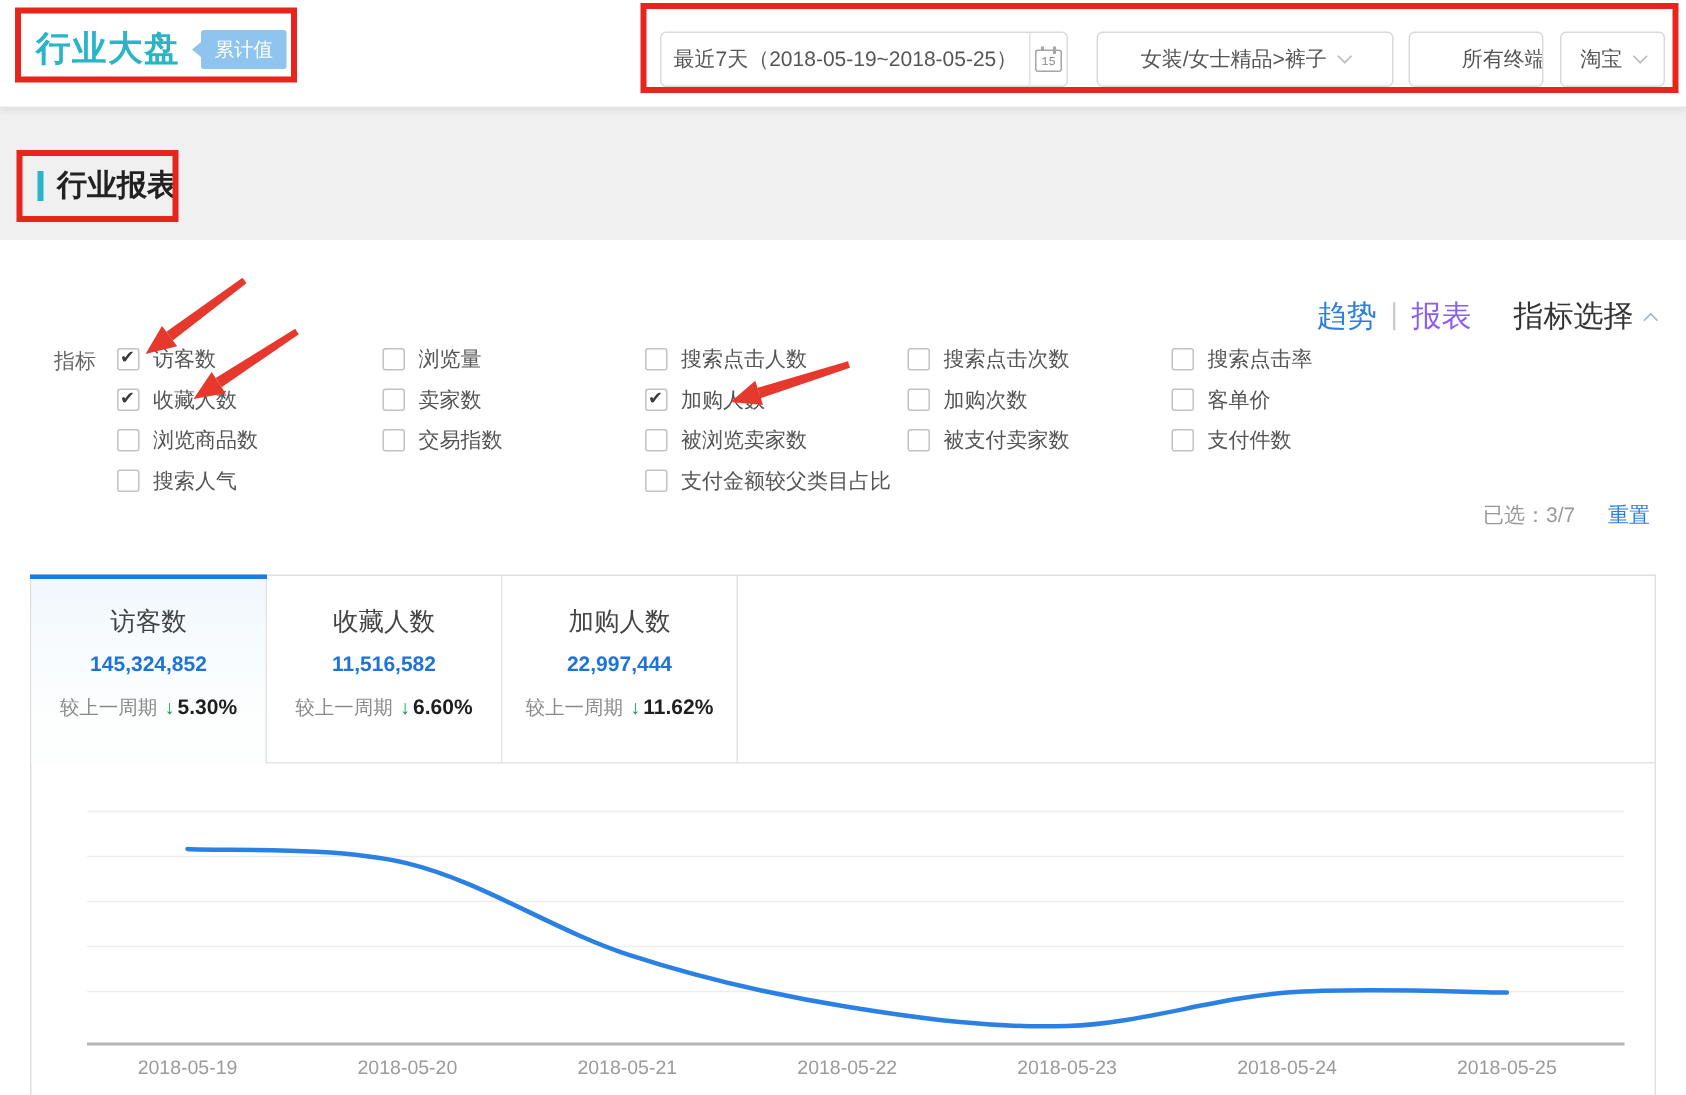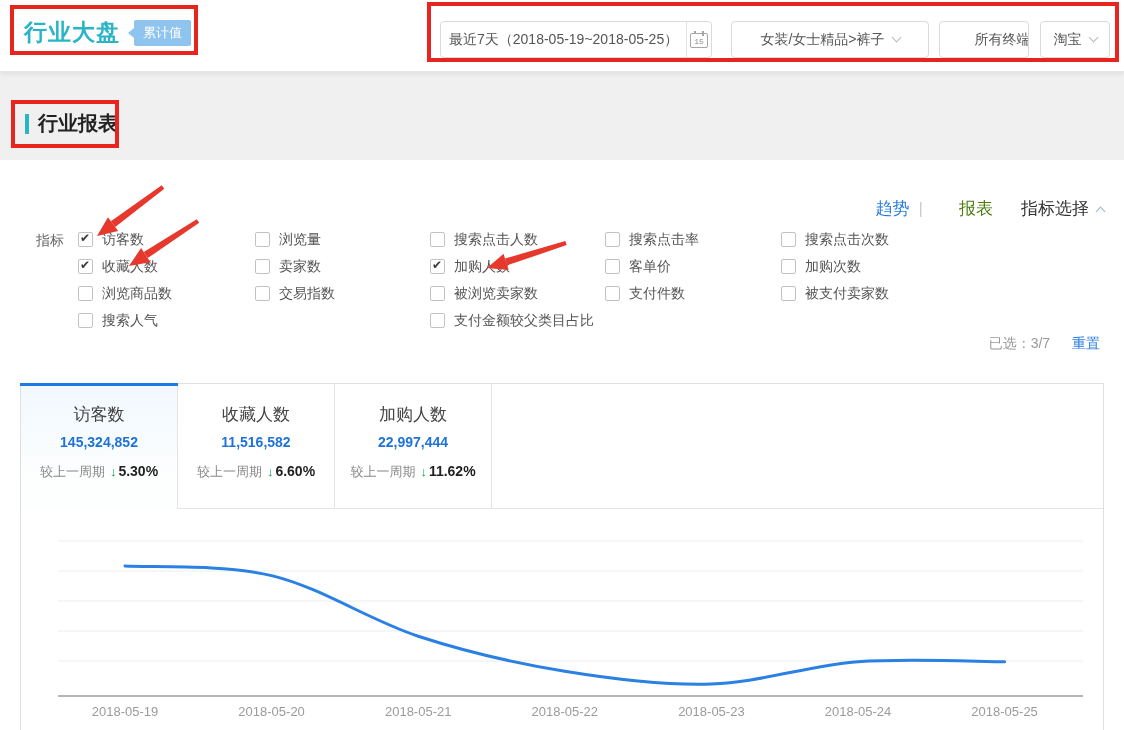--- a/index.html
+++ b/index.html
@@ -39,24 +39,24 @@
            border-bottom:1.5px solid #b9b9b9; transform:rotate(45deg); margin-left:8px; margin-top:-4px; }
 
   
   .sec-title { position:absolute; left:25px; top:110px; display:flex; align-items:center; }
   .teal-bar { width:4px; height:20px; background:#2ab5c6; margin-right:9px; }
   .sec-title-text { font-size:20px; font-weight:bold; color:#222; }
 
   
   .panel { position:absolute; left:0; top:160px; width:1124px; height:570px; background:#fff; }
 
-  .view-switch { position:absolute; top:37px; right:20px; display:flex; align-items:center; font-size:17px; }
+  .view-switch { position:absolute; top:37px; right:20px; display:flex; align-items:center; font-size:20px; }
   .vs-trend { color:#2a7de1; cursor:pointer; }
   .vs-sep { color:#ccc; margin:0 9px; }
-  .vs-report { color:#4d7c0f; cursor:pointer;margin-left:27px; }
+  .vs-report { color:#8b5cf6; cursor:pointer; }
   .vs-selector { color:#333; cursor:pointer; margin-left:28px; display:flex; align-items:center; }
   .chev-up { display:inline-block; width:7px; height:7px; border-right:1.5px solid #9fb3c6;
            border-bottom:1.5px solid #9fb3c6; transform:rotate(-135deg); margin-left:8px; margin-top:5px; }
 
   .ind-label { position:absolute; left:36px; top:72px; font-size:14px; color:#666; }
   #indicator-columns { position:absolute; left:78px; top:66px; display:flex; }
   .ind-col { width:175px; }
   .ind-col:nth-child(1){ width:177px; } .ind-col:nth-child(4){ width:176px; } .ind-col:nth-child(5){ width:195px; }
   .cb-item { display:flex; align-items:center; height:27px; cursor:pointer; }
   .cb-box { position:relative; width:15px; height:15px; border:1px solid #c2c2c2; border-radius:2px;
@@ -205,43 +205,43 @@
             <span class="cb-label">被浏览卖家数</span>
           </label>
           <label class="cb-item">
             <span class="cb-box"></span>
             <span class="cb-label">支付金额较父类目占比</span>
           </label>
         </div>
         <div class="ind-col">
           <label class="cb-item">
             <span class="cb-box"></span>
+            <span class="cb-label">搜索点击次数</span>
+          </label>
+          <label class="cb-item">
+            <span class="cb-box"></span>
+            <span class="cb-label">加购次数</span>
+          </label>
+          <label class="cb-item">
+            <span class="cb-box"></span>
+            <span class="cb-label">被支付卖家数</span>
+          </label>
+        </div>
+        <div class="ind-col">
+          <label class="cb-item">
+            <span class="cb-box"></span>
             <span class="cb-label">搜索点击率</span>
           </label>
           <label class="cb-item">
             <span class="cb-box"></span>
             <span class="cb-label">客单价</span>
           </label>
           <label class="cb-item">
             <span class="cb-box"></span>
             <span class="cb-label">支付件数</span>
-          </label>
-        </div>
-        <div class="ind-col">
-          <label class="cb-item">
-            <span class="cb-box"></span>
-            <span class="cb-label">搜索点击次数</span>
-          </label>
-          <label class="cb-item">
-            <span class="cb-box"></span>
-            <span class="cb-label">加购次数</span>
-          </label>
-          <label class="cb-item">
-            <span class="cb-box"></span>
-            <span class="cb-label">被支付卖家数</span>
           </label>
         </div>
       </div>
 
     <div class="selected-row">
       <span class="sel-text">已选：3/7</span>
       <a class="reset-link">重置</a>
     </div>
 
     <section class="card">

